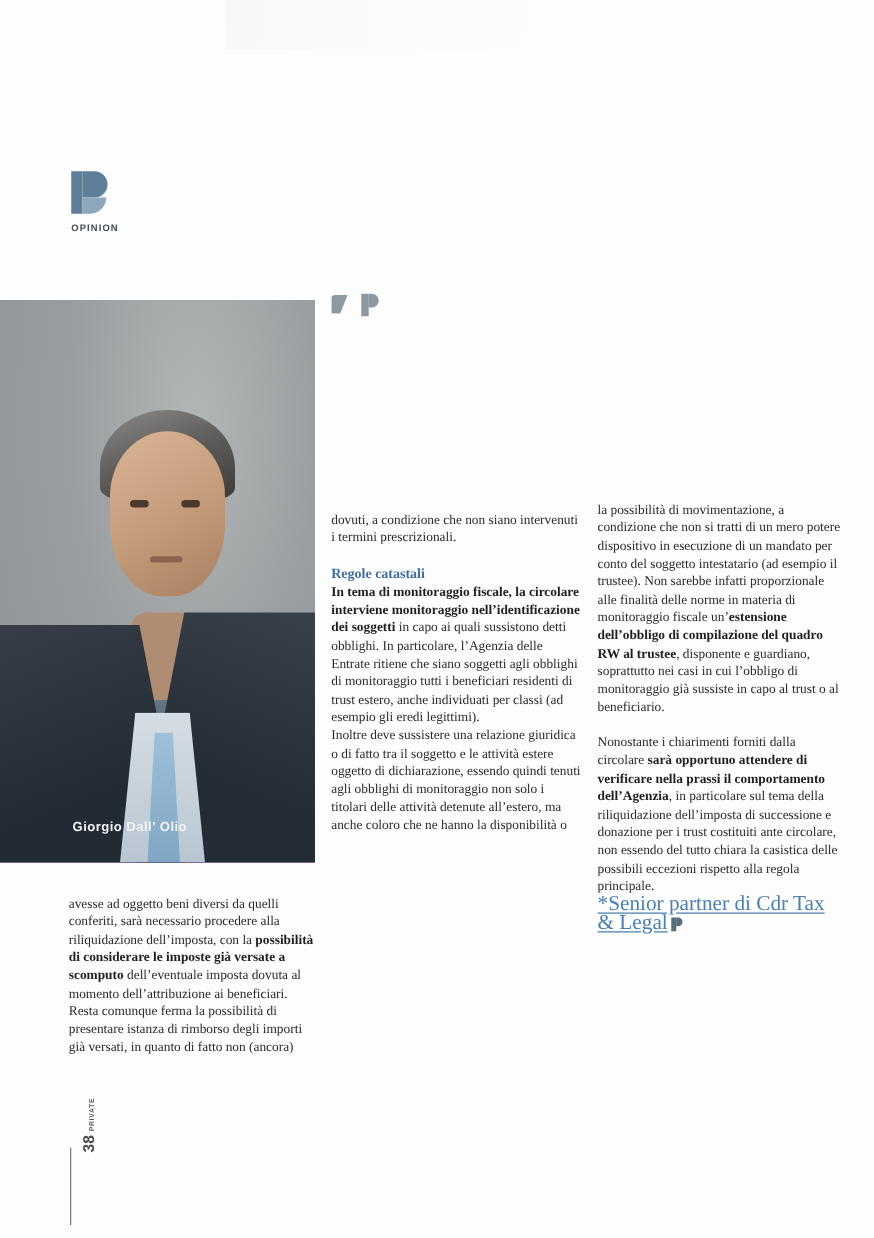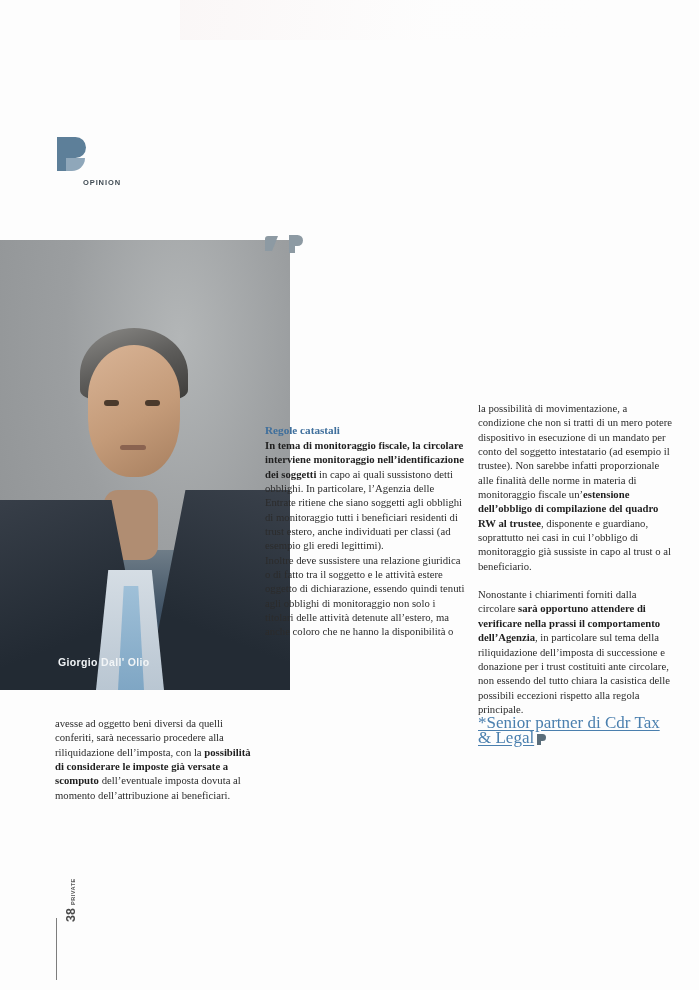--- a/index.html
+++ b/index.html
@@ -12,41 +12,41 @@
   .page{position:absolute;inset:0;}
 
   
   .scan-tint{
     position:absolute;left:180px;top:0;width:420px;height:40px;
     background:linear-gradient(100deg,rgba(250,246,246,.9),rgba(253,252,252,.2) 60%,rgba(255,255,255,0));
     pointer-events:none;
   }
 
   
-  .brand{position:absolute;left:57px;top:137px;width:90px;text-align:center;}
+  .brand{position:absolute;left:57px;top:137px;width:90px;}
   .brand-mark{width:36px;height:34px;position:relative;}
   .brand-mark .stem{
     position:absolute;left:0;top:0;width:9px;height:34px;background:#5d7f99;
   }
   .brand-mark .bowl{
     position:absolute;left:9px;top:0;width:20px;height:21px;
     background:#5d7f99;border-radius:0 11px 11px 0;
   }
   .brand-mark .tail{
     position:absolute;left:9px;top:21px;width:19px;height:13px;
     background:#8fa7ba;border-radius:0 0 13px 0;
   }
   .brand-label{
     margin-top:7px;font-family:"Liberation Sans",sans-serif;
     font-size:7.5px;font-weight:bold;letter-spacing:.9px;color:#3f4a52;
   }
 
   
   .photo{
-    position:absolute;left:0px;top:240px;width:290px;height:450px;
+    position:absolute;left:0px;top:240px;width:252px;height:450px;
     overflow:hidden;
     background:#6d28d9;
   }
   .ph-bg{position:absolute;inset:0;
     background:
       radial-gradient(ellipse at 62% 22%, #b3b6b7 0%, #9b9ea0 45%, #8e9193 100%);
   }
   .ph-lower{
     position:absolute;left:0;bottom:0;width:100%;height:140px;
     background:linear-gradient(180deg,#6f7d88 0%,#3e5164 45%,#2e4354 100%);
@@ -212,23 +212,25 @@
     <div class="ph-tie"></div>
     <div class="photo-caption">Giorgio Dall' Olio</div>
   </div>
 
   <div class="pullquote">
     <span class="q-open"></span><span class="q-close"></span>
   </div>
 
   <div class="col" id="col-left">
     <p><span>avesse ad oggetto beni diversi da quelli conferiti, sarà necessario procedere alla riliquidazione dell’imposta, con la </span><b>possibilità di considerare le imposte già versate a scomputo</b><span> dell’eventuale imposta dovuta al momento dell’attribuzione ai beneficiari.</span></p>
+    <p>Resta comunque ferma la possibilità di presentare istanza di rimborso degli importi già versati, in quanto di fatto non (ancora)</p>
   </div>
 
   <div class="col" id="col-mid">
+    <p>dovuti, a condizione che non siano intervenuti i termini prescrizionali.</p>
     <div class="gap"></div>
     <p class="sec-head">Regole catastali</p>
     <p><b>In tema di monitoraggio fiscale, la circolare interviene monitoraggio nell’identificazione dei soggetti</b><span> in capo ai quali sussistono detti obblighi. In particolare, l’Agenzia delle Entrate ritiene che siano soggetti agli obblighi di monitoraggio tutti i beneficiari residenti di trust estero, anche individuati per classi (ad esempio gli eredi legittimi).</span></p>
     <p>Inoltre deve sussistere una relazione giuridica o di fatto tra il soggetto e le attività estere oggetto di dichiarazione, essendo quindi tenuti agli obblighi di monitoraggio non solo i titolari delle attività detenute all’estero, ma anche coloro che ne hanno la disponibilità o</p>
   </div>
 
   <div class="col" id="col-right">
     <p><span>la possibilità di movimentazione, a condizione che non si tratti di un mero potere dispositivo in esecuzione di un mandato per conto del soggetto intestatario (ad esempio il trustee). Non sarebbe infatti proporzionale alle finalità delle norme in materia di monitoraggio fiscale un’</span><b>estensione dell’obbligo di compilazione del quadro RW al trustee</b><span>, disponente e guardiano, soprattutto nei casi in cui l’obbligo di monitoraggio già sussiste in capo al trust o al beneficiario.</span></p>
     <div class="gap"></div>
     <p><span>Nonostante i chiarimenti forniti dalla circolare </span><b>sarà opportuno attendere di verificare nella prassi il comportamento dell’Agenzia</b><span>, in particolare sul tema della riliquidazione dell’imposta di successione e donazione per i trust costituiti ante circolare, non essendo del tutto chiara la casistica delle possibili eccezioni rispetto alla regola principale.</span></p>

